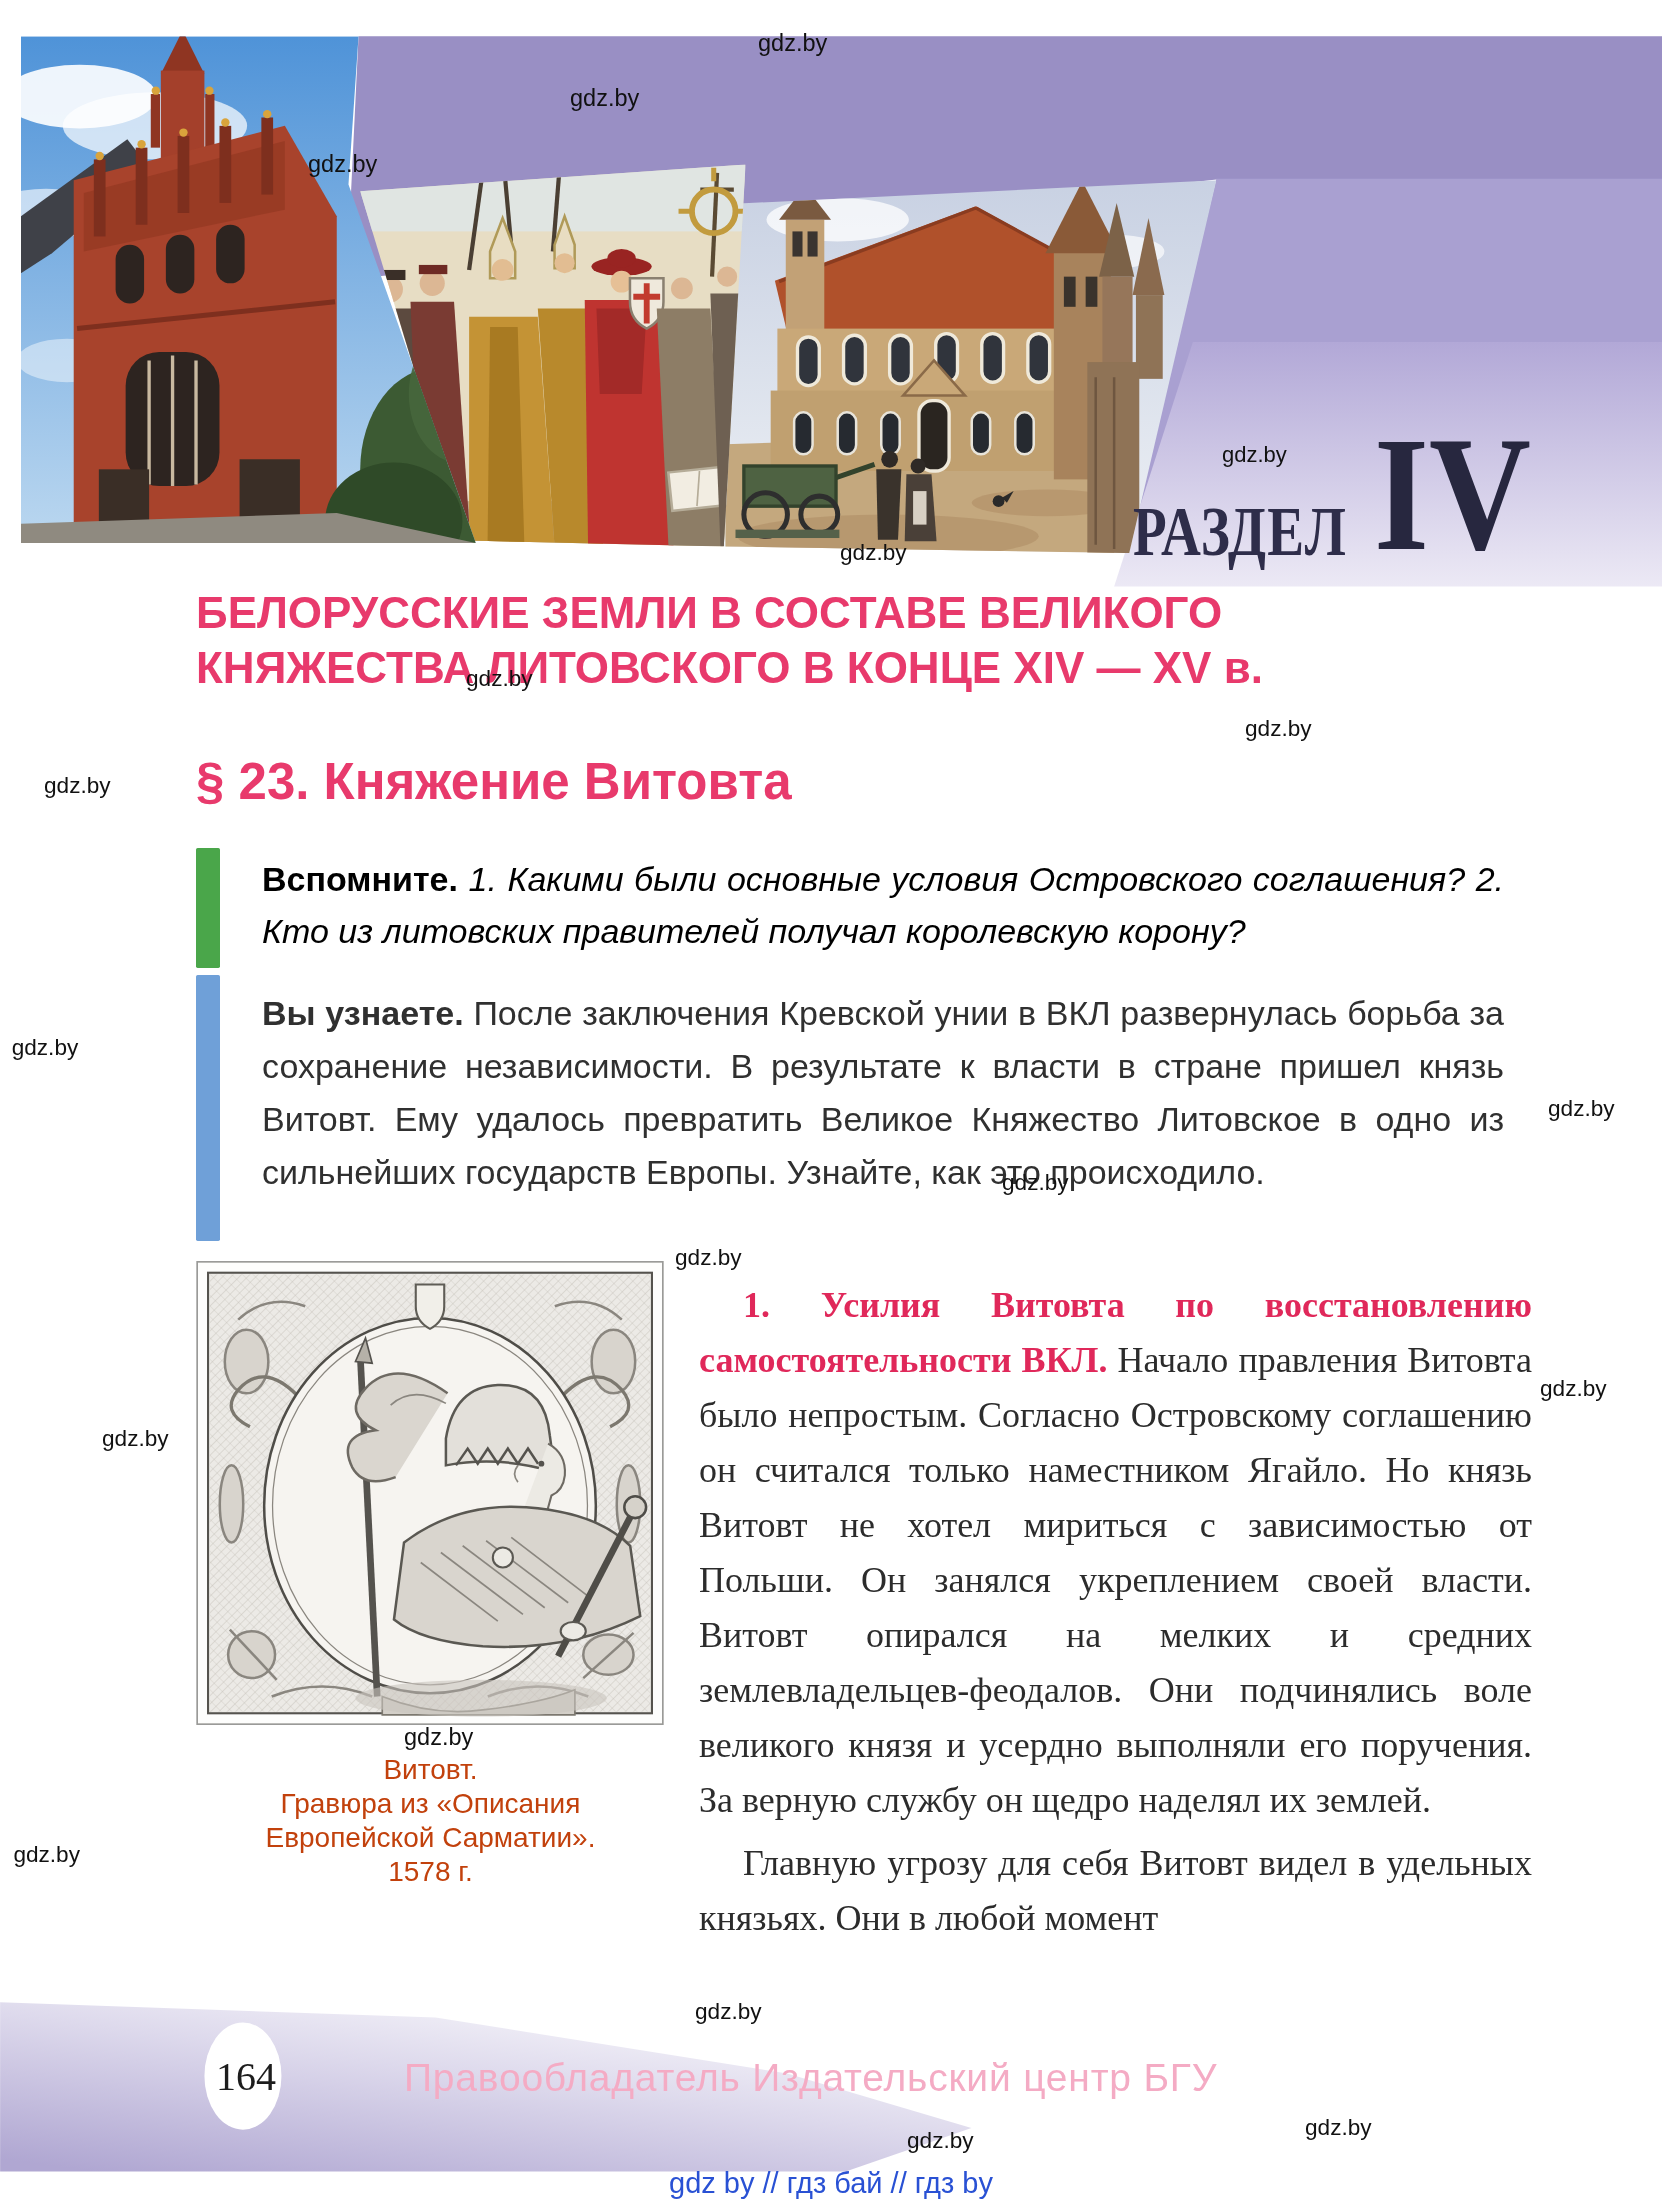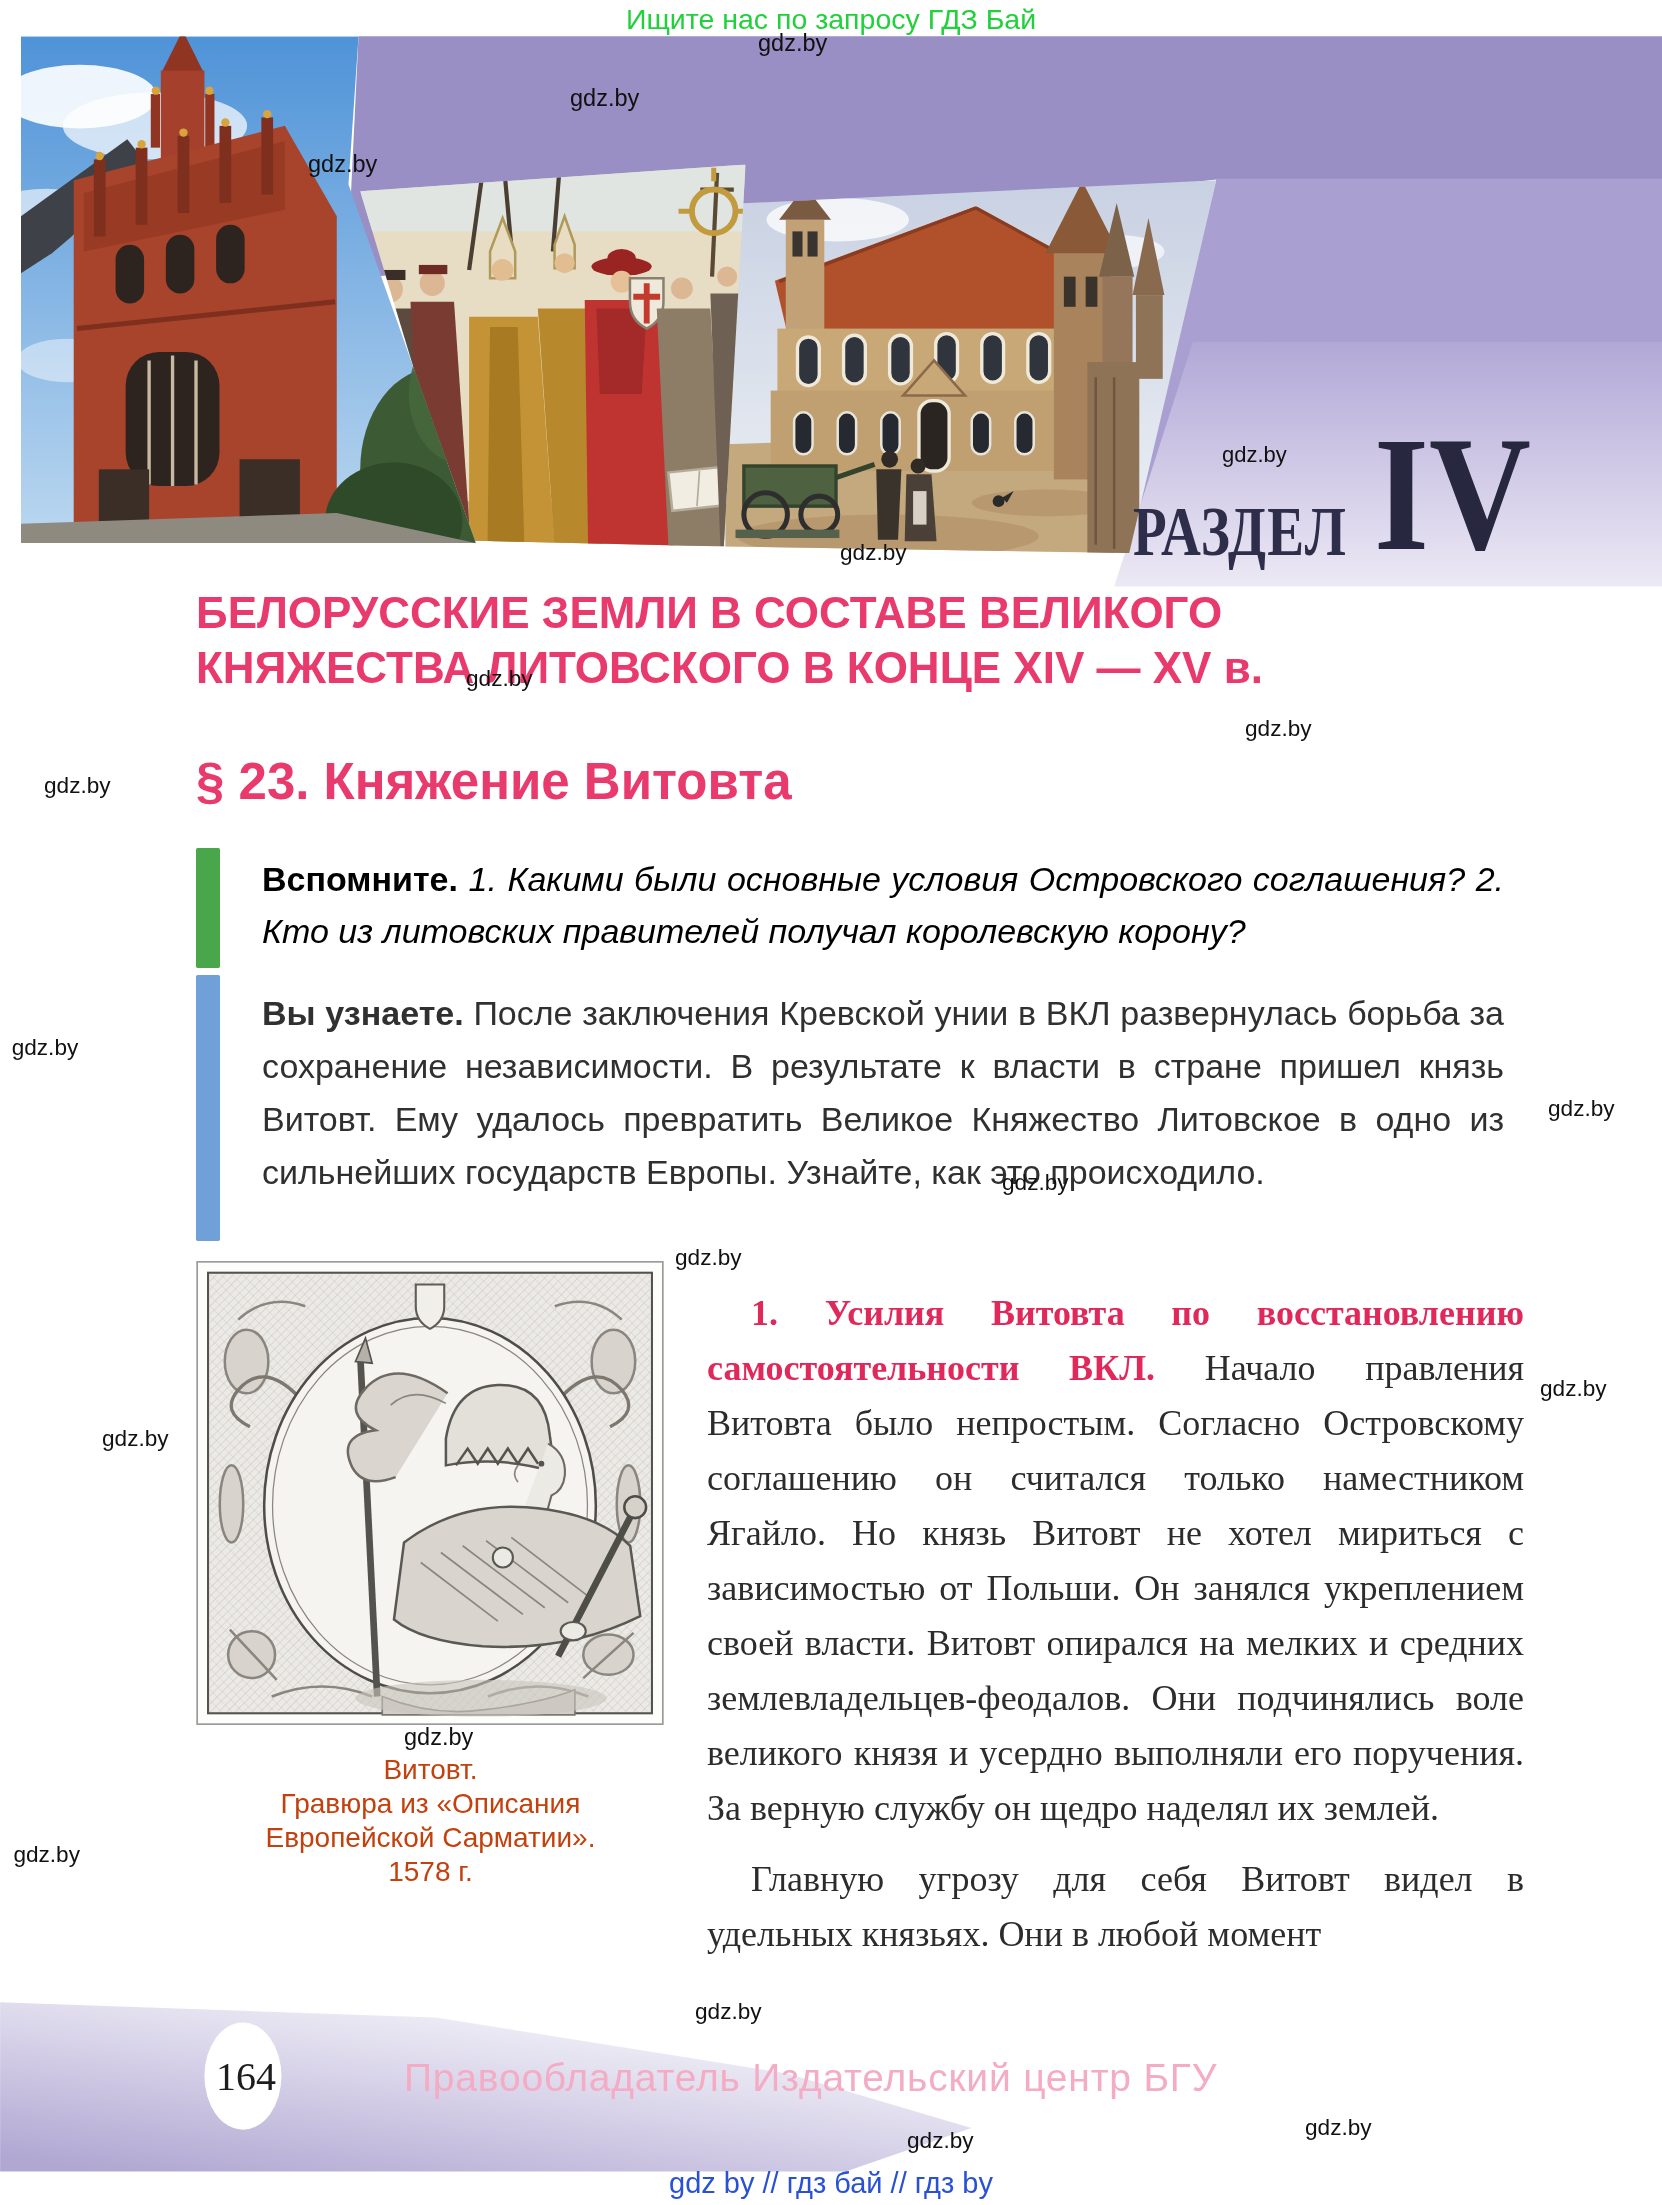--- a/index.html
+++ b/index.html
@@ -42,41 +42,40 @@
 
   
   .figure-box{position:absolute;left:196px;top:1261px;width:468px;height:464px;}
   .figure-caption{position:absolute;left:179px;top:1753px;width:503px;text-align:center;
     font-size:28px;line-height:34px;color:#c2410c;white-space:pre-line;}
 
   
   .body-col{position:absolute;left:691px;top:1270px;width:849px;
     font-family:"Liberation Serif",serif;font-size:36px;line-height:55px;color:#2c2c2c;
     text-align:justify;}
-  .body-col p{margin:16px;text-indent:44px;}
+  .body-col p{margin:8px;text-indent:44px;}
   .lead-red{color:#e0285a;font-weight:bold;}
 
   
   .footer-svg{position:absolute;left:0;top:1994px;}
   .page-number{position:absolute;left:209px;top:2053px;width:67px;text-align:right;
     font-family:"Liberation Serif",serif;font-size:40px;color:#1d1d1d;}
   .copyright{position:absolute;left:404px;top:2056px;width:863px;
     font-size:39px;color:#f4abc4;letter-spacing:0.8px;}
   .footer-links{position:absolute;left:0;top:2167px;width:100%;text-align:center;
     font-size:29px;color:#2951d4;}
 
   
   .wm{position:absolute;color:#111;font-size:22.6px;font-family:"Liberation Sans",sans-serif;}
 </style>
 </head>
 <body>
 
 <div class="page">
 
-  <div class="notice-top">Ищите нас по запросу ГДЗ Бай</div>
 
   <svg class="header-svg" width="1662" height="591" viewBox="0 0 1984 705">
     <defs>
       <linearGradient id="gSkyL" x1="0" y1="0" x2="0" y2="1">
         <stop offset="0" stop-color="#4f93d8"></stop>
           <stop offset="1" stop-color="#bcd8f0"></stop>
       </linearGradient>
       <linearGradient id="gSkyR" x1="0" y1="0" x2="0" y2="1">
         <stop offset="0" stop-color="#c7d0e2"></stop>
           <stop offset="1" stop-color="#eef1f5"></stop>

